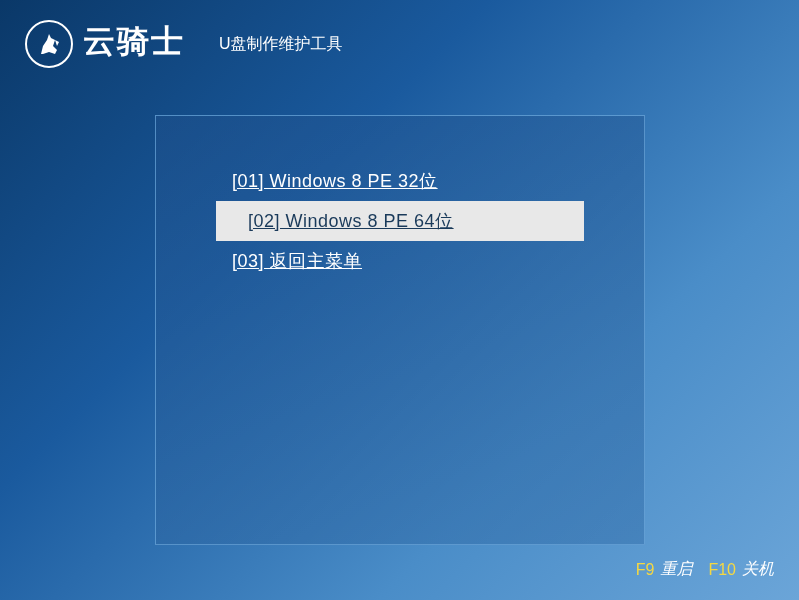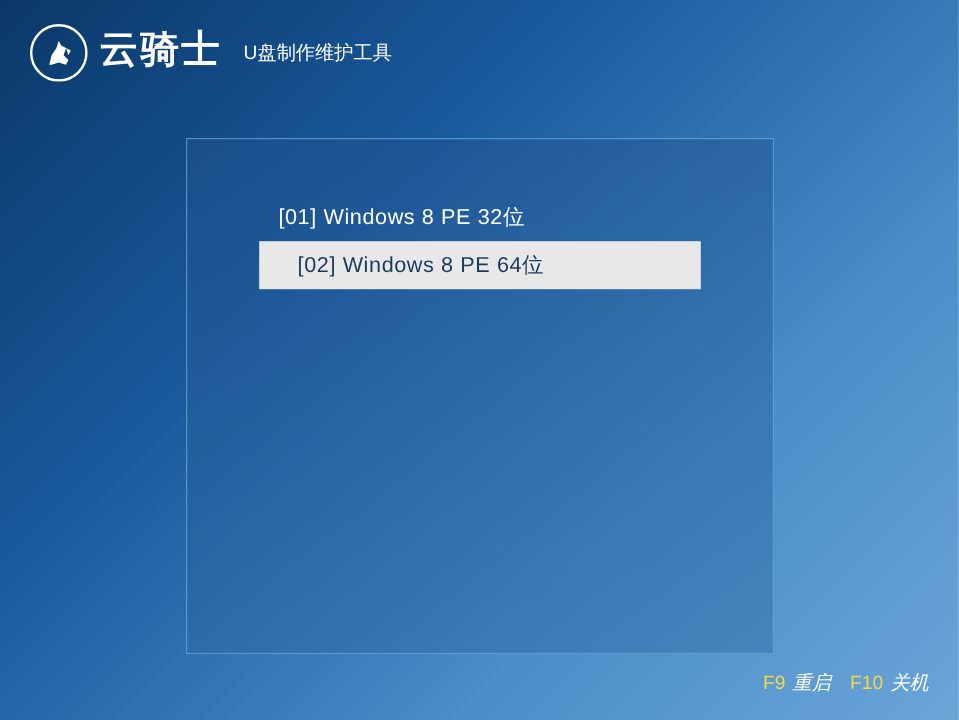--- a/index.html
+++ b/index.html
@@ -46,21 +46,21 @@
     .brand-name {
       color: #ffffff;
       font-size: 32px;
       font-weight: bold;
       letter-spacing: 2px;
     }
     
     .subtitle {
       color: #ffffff;
       font-size: 16px;
-      margin-left: 8px;
+      margin-left: 24px;
       align-self: center;
     }
     
     .menu-container {
       position: absolute;
       top: 115px;
       left: 155px;
       width: 490px;
       height: 430px;
       background: linear-gradient(160deg, rgba(30, 80, 140, 0.5) 0%, rgba(50, 110, 170, 0.5) 100%);
@@ -69,20 +69,21 @@
     }
     
     .menu-item {
       padding: 8px 0 8px 16px;
       margin: 0 60px;
       color: #ffffff;
       font-size: 18px;
       font-weight: 500;
       cursor: pointer;
       letter-spacing: 0.5px;
+      text-decoration: underline;
     }
     
     .menu-item.selected {
       background: #e8e8e8;
       color: #1a3a5a;
       padding-left: 32px;
     }
     
     .footer {
       position: absolute;
@@ -118,20 +119,21 @@
       <path d="M 8 26 L 10 18 L 14 12 L 18 10 L 22 12 L 20 18 L 24 22 L 22 26 L 16 24 L 10 26 Z M 14 12 L 16 6 L 18 10 M 22 12 L 26 14 L 24 18"></path>
     </svg>
   </div>
   <span class="brand-name">云骑士</span>
   <span class="subtitle">U盘制作维护工具</span>
 </div>
 
 <div class="menu-container">
   <div class="menu-item">[01] Windows 8 PE 32位</div>
   <div class="menu-item selected">[02] Windows 8 PE 64位</div>
+  <div class="menu-item">[03] 返回主菜单</div>
 </div>
 
 <div class="footer">
   <div class="hotkey-group">
     <span class="hotkey-key">F9</span>
     <span class="hotkey-label">重启</span>
   </div>
   <div class="hotkey-group">
     <span class="hotkey-key">F10</span>
     <span class="hotkey-label">关机</span>

